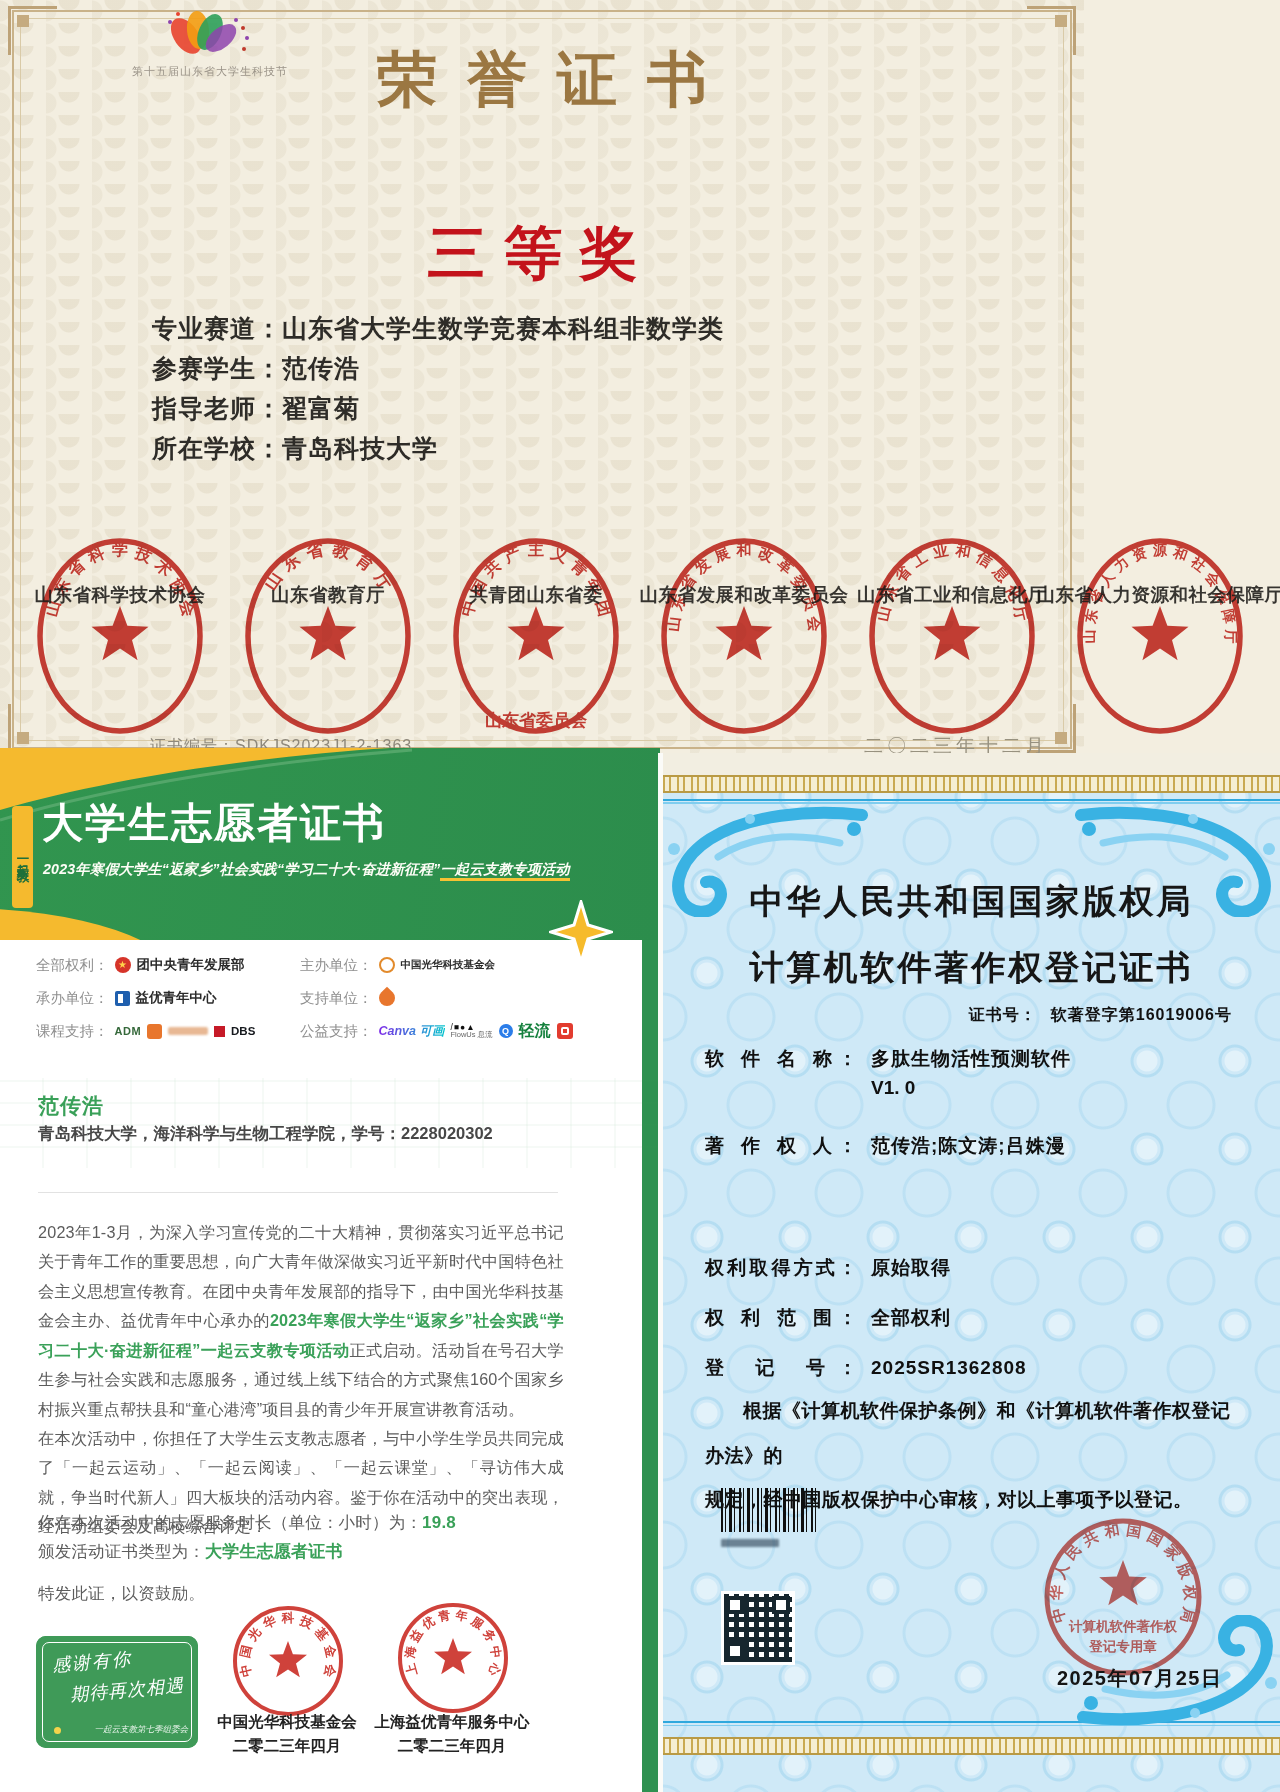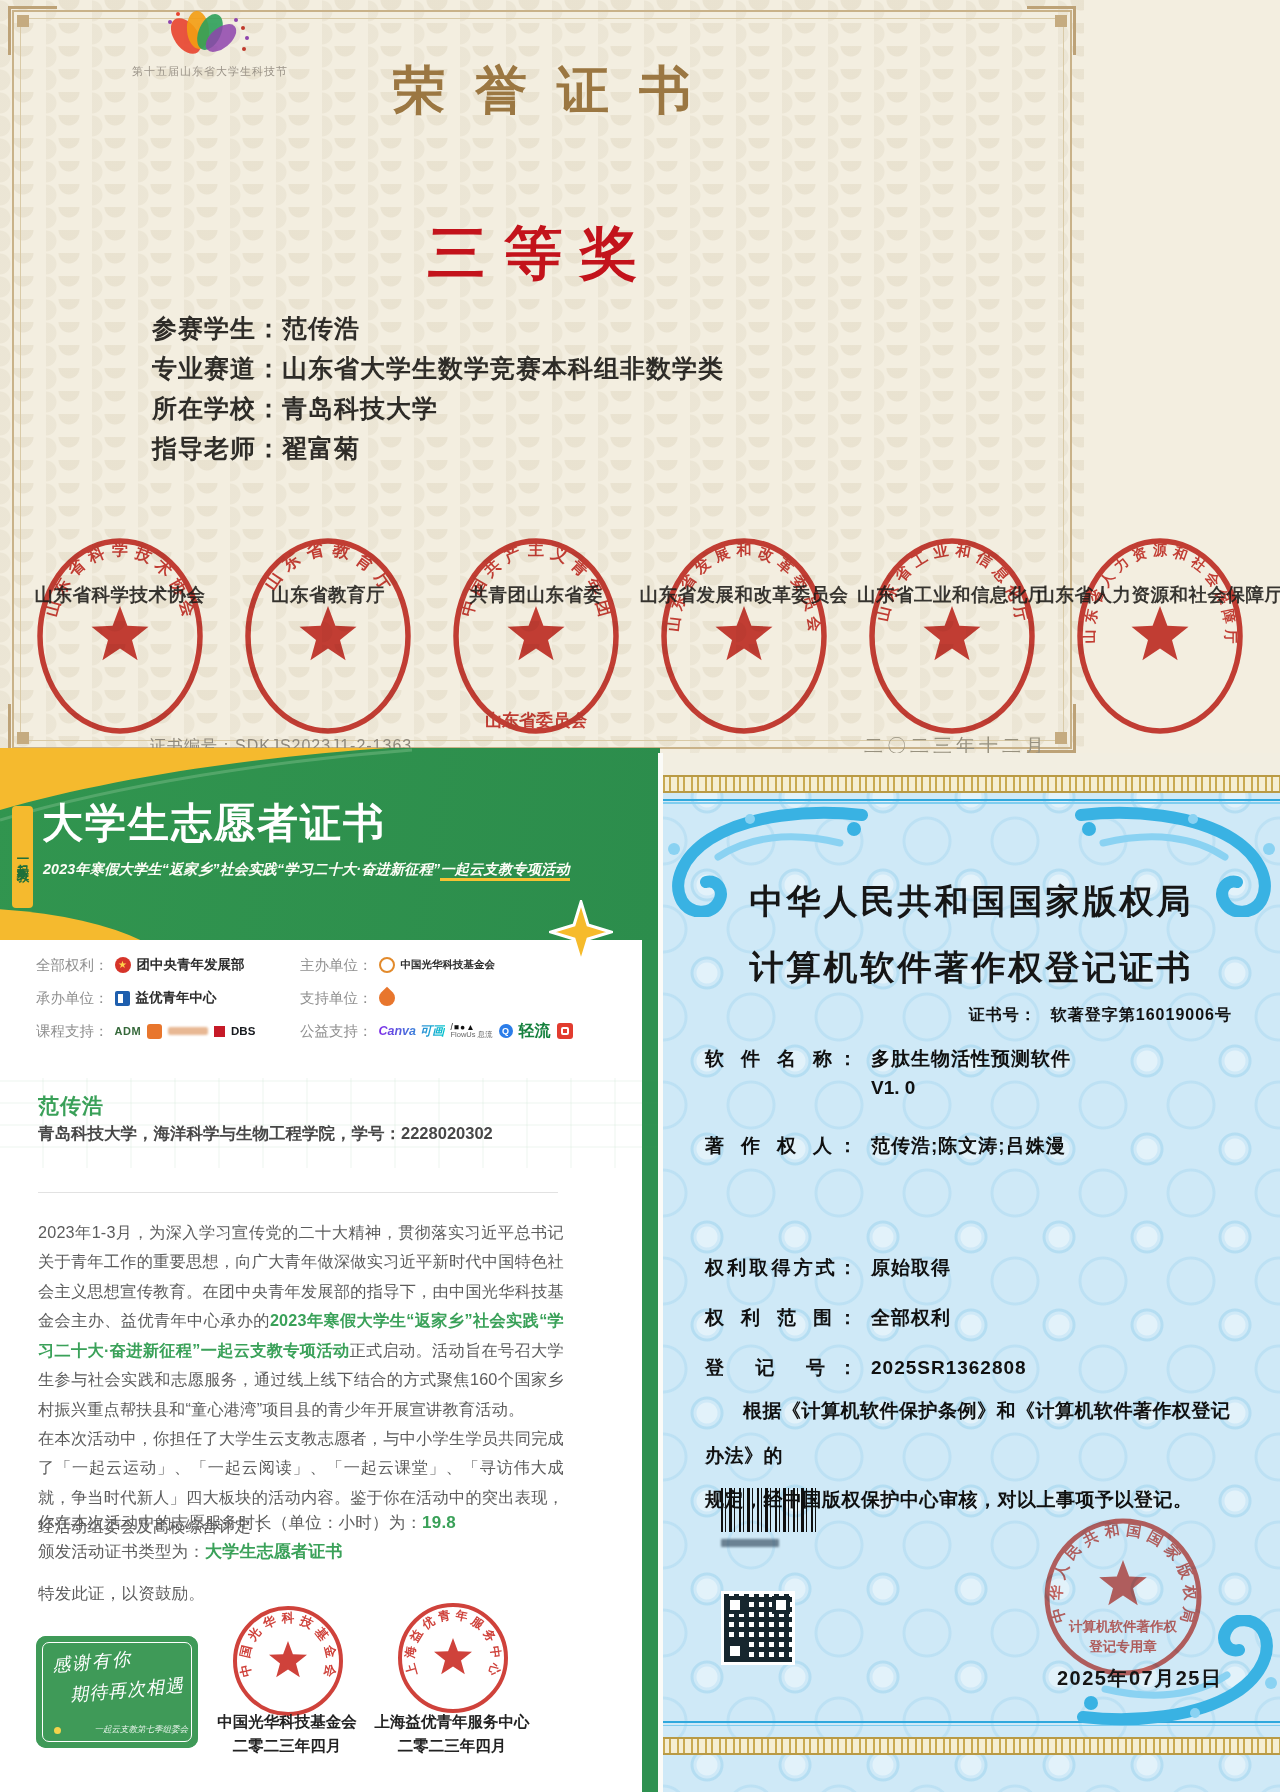--- a/index.html
+++ b/index.html
@@ -16,22 +16,22 @@
   .h-frame2{position:absolute;left:20px;top:18px;right:20px;bottom:14px;border:1px solid #d9caa7;}
   .h-corner{position:absolute;width:46px;height:46px;border:3px solid #bda277;}
   .h-corner::after{content:"";position:absolute;width:12px;height:12px;background:#c5ab80;margin:6px;}
   .hc-tl{left:8px;top:6px;border-right:none;border-bottom:none;}
   .hc-tr{right:8px;top:6px;border-left:none;border-bottom:none;}.hc-tr::after{right:0;}
   .hc-bl{left:8px;bottom:2px;border-right:none;border-top:none;}.hc-bl::after{bottom:0;}
   .hc-br{right:8px;bottom:2px;border-left:none;border-top:none;}.hc-br::after{right:0;bottom:0;}
   .h-logo{position:absolute;left:148px;top:6px;width:110px;height:60px;}
   .h-logo-cap{position:absolute;left:100px;top:64px;width:220px;text-align:center;
     font-size:11px;color:#9a9388;letter-spacing:1px;filter:blur(.4px);}
-  .h-title{position:absolute;left:0;top:56px;width:100%;text-align:center;
-    font-family:"Liberation Serif","DejaVu Serif",serif;font-weight:700;font-size:52px;
+  .h-title{position:absolute;left:0;top:40px;width:100%;text-align:center;
+    font-family:"Liberation Serif","DejaVu Serif",serif;font-weight:700;font-size:60px;
     color:#9b7742;letter-spacing:30px;text-indent:30px;}
   .h-sub{position:absolute;left:0;top:168px;width:100%;text-align:center;
     font-size:33px;color:#ae8c5c;letter-spacing:7px;font-weight:600;}
   .h-award{position:absolute;left:0;top:215px;width:100%;text-align:center;
     font-family:"Liberation Serif","DejaVu Serif",serif;font-weight:800;font-size:58px;
     color:#c3131b;letter-spacing:18px;transform:skewX(-2deg);}
   .h-fields{position:absolute;left:152px;top:308px;font-size:25px;color:#2e2c28;line-height:40px;font-weight:600;letter-spacing:1px;}
   .h-seals{position:absolute;left:26px;top:518px;width:1228px;height:230px;display:flex;justify-content:space-between;}
   .seal-slot{position:relative;width:188px;height:226px;flex:0 0 auto;}
   .seal{position:absolute;left:0;top:0;width:100%;height:100%;opacity:.87;mix-blend-mode:multiply;}
@@ -172,24 +172,24 @@
         <circle cx="96" cy="43" r="2" fill="#c0392b"></circle>
       <circle cx="30" cy="8" r="2" fill="#e8432e"></circle>
         <circle cx="22" cy="16" r="2" fill="#8e44ad"></circle>
     </svg>
     <div class="h-logo-cap">第十五届山东省大学生科技节</div>
 
     <div class="h-title">荣誉证书</div>
     <div class="h-award">三等奖</div>
 
     <div class="h-fields">
+      <div>专业赛道：山东省大学生数学竞赛本科组非数学类</div>
       <div>参赛学生：范传浩</div>
-      <div>专业赛道：山东省大学生数学竞赛本科组非数学类</div>
+      <div>指导老师：翟富菊</div>
       <div>所在学校：青岛科技大学</div>
-      <div>指导老师：翟富菊</div>
     </div>
 
     <div class="h-seals">
       <div class="seal-slot">
         <svg class="seal" viewBox="0 0 188 226">
             <defs>
               <path id="sealpath0" d="M 36.8,158.5 A 66,81 0 1 1 151.2,158.5"></path>
             </defs>
     <ellipse cx="94" cy="118" rx="80" ry="95" fill="none" stroke="#c4241c" stroke-width="5.5"></ellipse>
     <polygon points="94.0,88.0 101.4,107.8 122.5,108.7 106.0,121.9 111.6,142.3 94.0,130.6 76.4,142.3 82.0,121.9 65.5,108.7 86.6,107.8" fill="#c4241c"></polygon>

